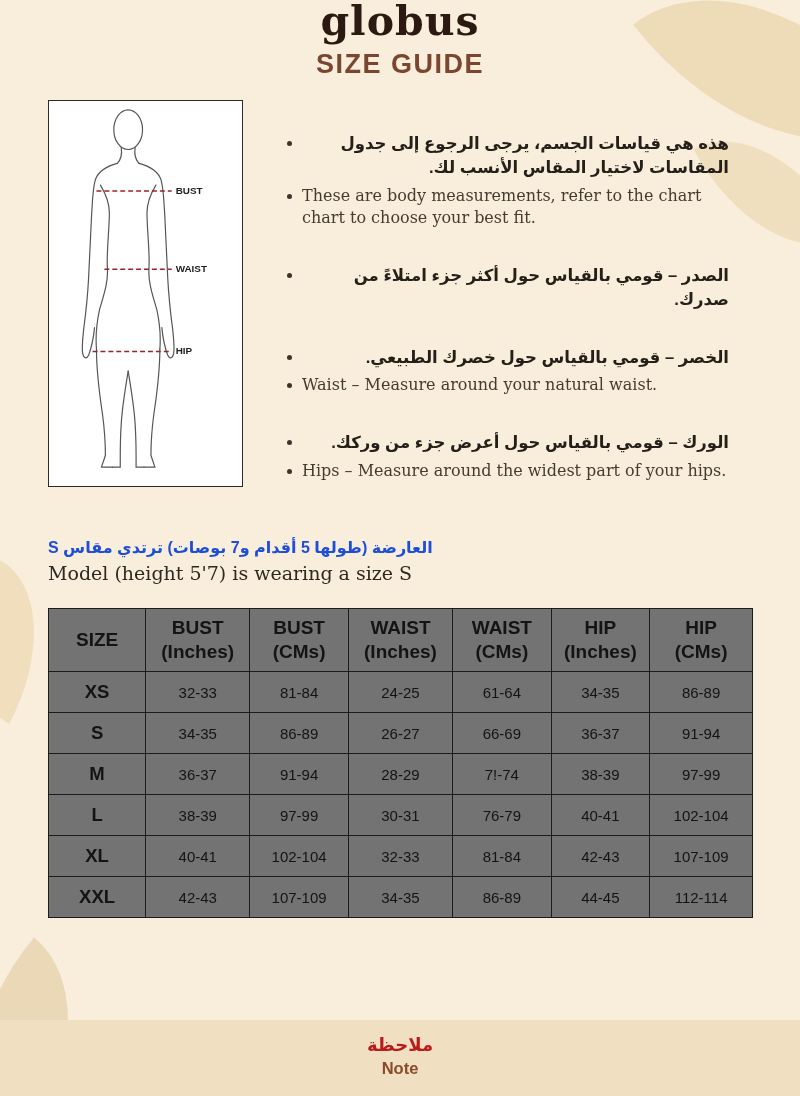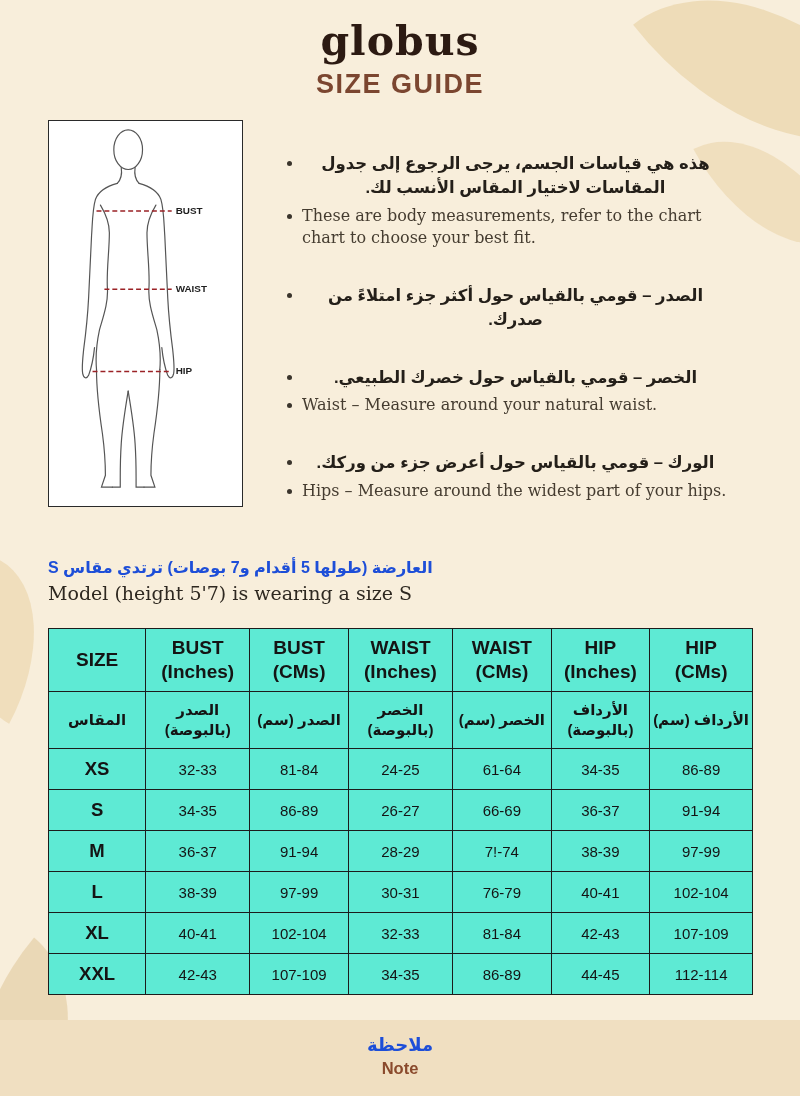--- a/index.html
+++ b/index.html
@@ -21,21 +21,21 @@
     background: #eedcb8;
     border-radius: 0 100% 0 100%;
     z-index: 0;
   }
   .leaf-tr1 { width: 160px; height: 240px; right: -50px; top: -50px; transform: rotate(-38deg); }
   .leaf-tr2 { width: 95px; height: 150px; right: -18px; top: 118px; transform: rotate(-28deg); opacity: .85; }
   .leaf-left { width: 85px; height: 140px; left: -38px; top: 572px; transform: rotate(28deg); opacity: .9; }
   .leaf-bl { width: 125px; height: 185px; left: -40px; bottom: -45px; transform: rotate(40deg); background: #e6d0a9; opacity: .75; }
   .content { position: relative; z-index: 1; display: flex; flex-direction: column; height: 100%; }
 
-  header { text-align: center; padding-top: 20px; }
+  header { text-align: center; }
   .logo {
     font-family: "DejaVu Serif", "Liberation Serif", serif;
     font-size: 41px;
     font-weight: bold;
     letter-spacing: 1px;
     color: #2c1a12;
     line-height: 1.05;
   }
   .title {
     margin: 6px 0 0 0;
@@ -54,21 +54,21 @@
   }
   .bullets { flex: 1; padding-top: 32px; max-width: 442px; }
   .bullet-group { margin-bottom: 34px; }
   .bullet-line { display: flex; align-items: flex-start; margin-bottom: 5px; }
   .dot {
     width: 5px; height: 5px; border-radius: 50%;
     background: #3a342c; margin: 9px 10px 0 0; flex: none;
   }
   .ar-text {
     display: block; flex: 1;
-    direction: rtl; text-align: center;
+    direction: rtl; text-align: right;
     font-size: 16.5px; font-weight: 600;
     color: #241f19; line-height: 1.45;
   }
   .en-text {
     display: block; flex: 1;
     font-family: "DejaVu Serif", "Liberation Serif", serif;
     font-size: 16px; color: #453c30; line-height: 1.4;
   }
 
   .model-note { margin: 20px 48px 0 48px; }
@@ -78,21 +78,21 @@
   }
   .model-note .en {
     font-family: "DejaVu Serif", "Liberation Serif", serif;
     font-size: 19px; color: #2e2820; margin-top: 2px;
   }
 
   table.size-chart {
     border-collapse: collapse;
     margin: 24px 47px 11px 48px;
     width: 705px;
-    background: #5eead4;
+    background: #737373;
     table-layout: fixed;
   }
   table.size-chart th, table.size-chart td {
     border: 1px solid #1c1c1c;
     text-align: center;
     vertical-align: middle;
     padding: 4px 2px;
     color: #141414;
   }
   tr.head-en th { font-size: 19px; font-weight: bold; white-space: pre-line; height: 54px; line-height: 1.25; }
@@ -101,21 +101,21 @@
   td.val-cell { font-size: 15px; height: 32px; }
 
   footer.note {
     margin-top: auto;
     background: #f0dfc1;
     text-align: center;
     padding: 14px 15px 18px 15px;
     position: relative;
     z-index: 1;
   }
-  .note-title-ar { font-size: 18px; font-weight: bold; color: #1d4ed8; direction: rtl; }
+  .note-title-ar { font-size: 18px; font-weight: bold; color: #b91c1c; direction: rtl; }
   .note-title-en { font-size: 16.5px; font-weight: bold; color: #8a4a2c; margin-top: 3px; }
 </style>
 </head>
 <body>
 
 <div class="page">
   <div class="leaf leaf-tr1"></div>
   <div class="leaf leaf-tr2"></div>
   <div class="leaf leaf-left"></div>
   <div class="leaf leaf-bl"></div>
@@ -222,32 +222,20 @@
 (CMs)</th>
           <th>WAIST
 (Inches)</th>
           <th>WAIST
 (CMs)</th>
           <th>HIP
 (Inches)</th>
           <th>HIP
 (CMs)</th>
         </tr>
-        <tr class="head-ar">
-          <th>المقاس</th>
-          <th>الصدر
-(بالبوصة)</th>
-          <th>الصدر (سم)</th>
-          <th>الخصر
-(بالبوصة)</th>
-          <th>الخصر (سم)</th>
-          <th>الأرداف
-(بالبوصة)</th>
-          <th>الأرداف (سم)</th>
-        </tr>
       </thead>
       <tbody>
         <tr>
           <td class="size-cell">XS</td>
           <td class="val-cell">32-33</td>
           <td class="val-cell">81-84</td>
           <td class="val-cell">24-25</td>
           <td class="val-cell">61-64</td>
           <td class="val-cell">34-35</td>
           <td class="val-cell">86-89</td>

